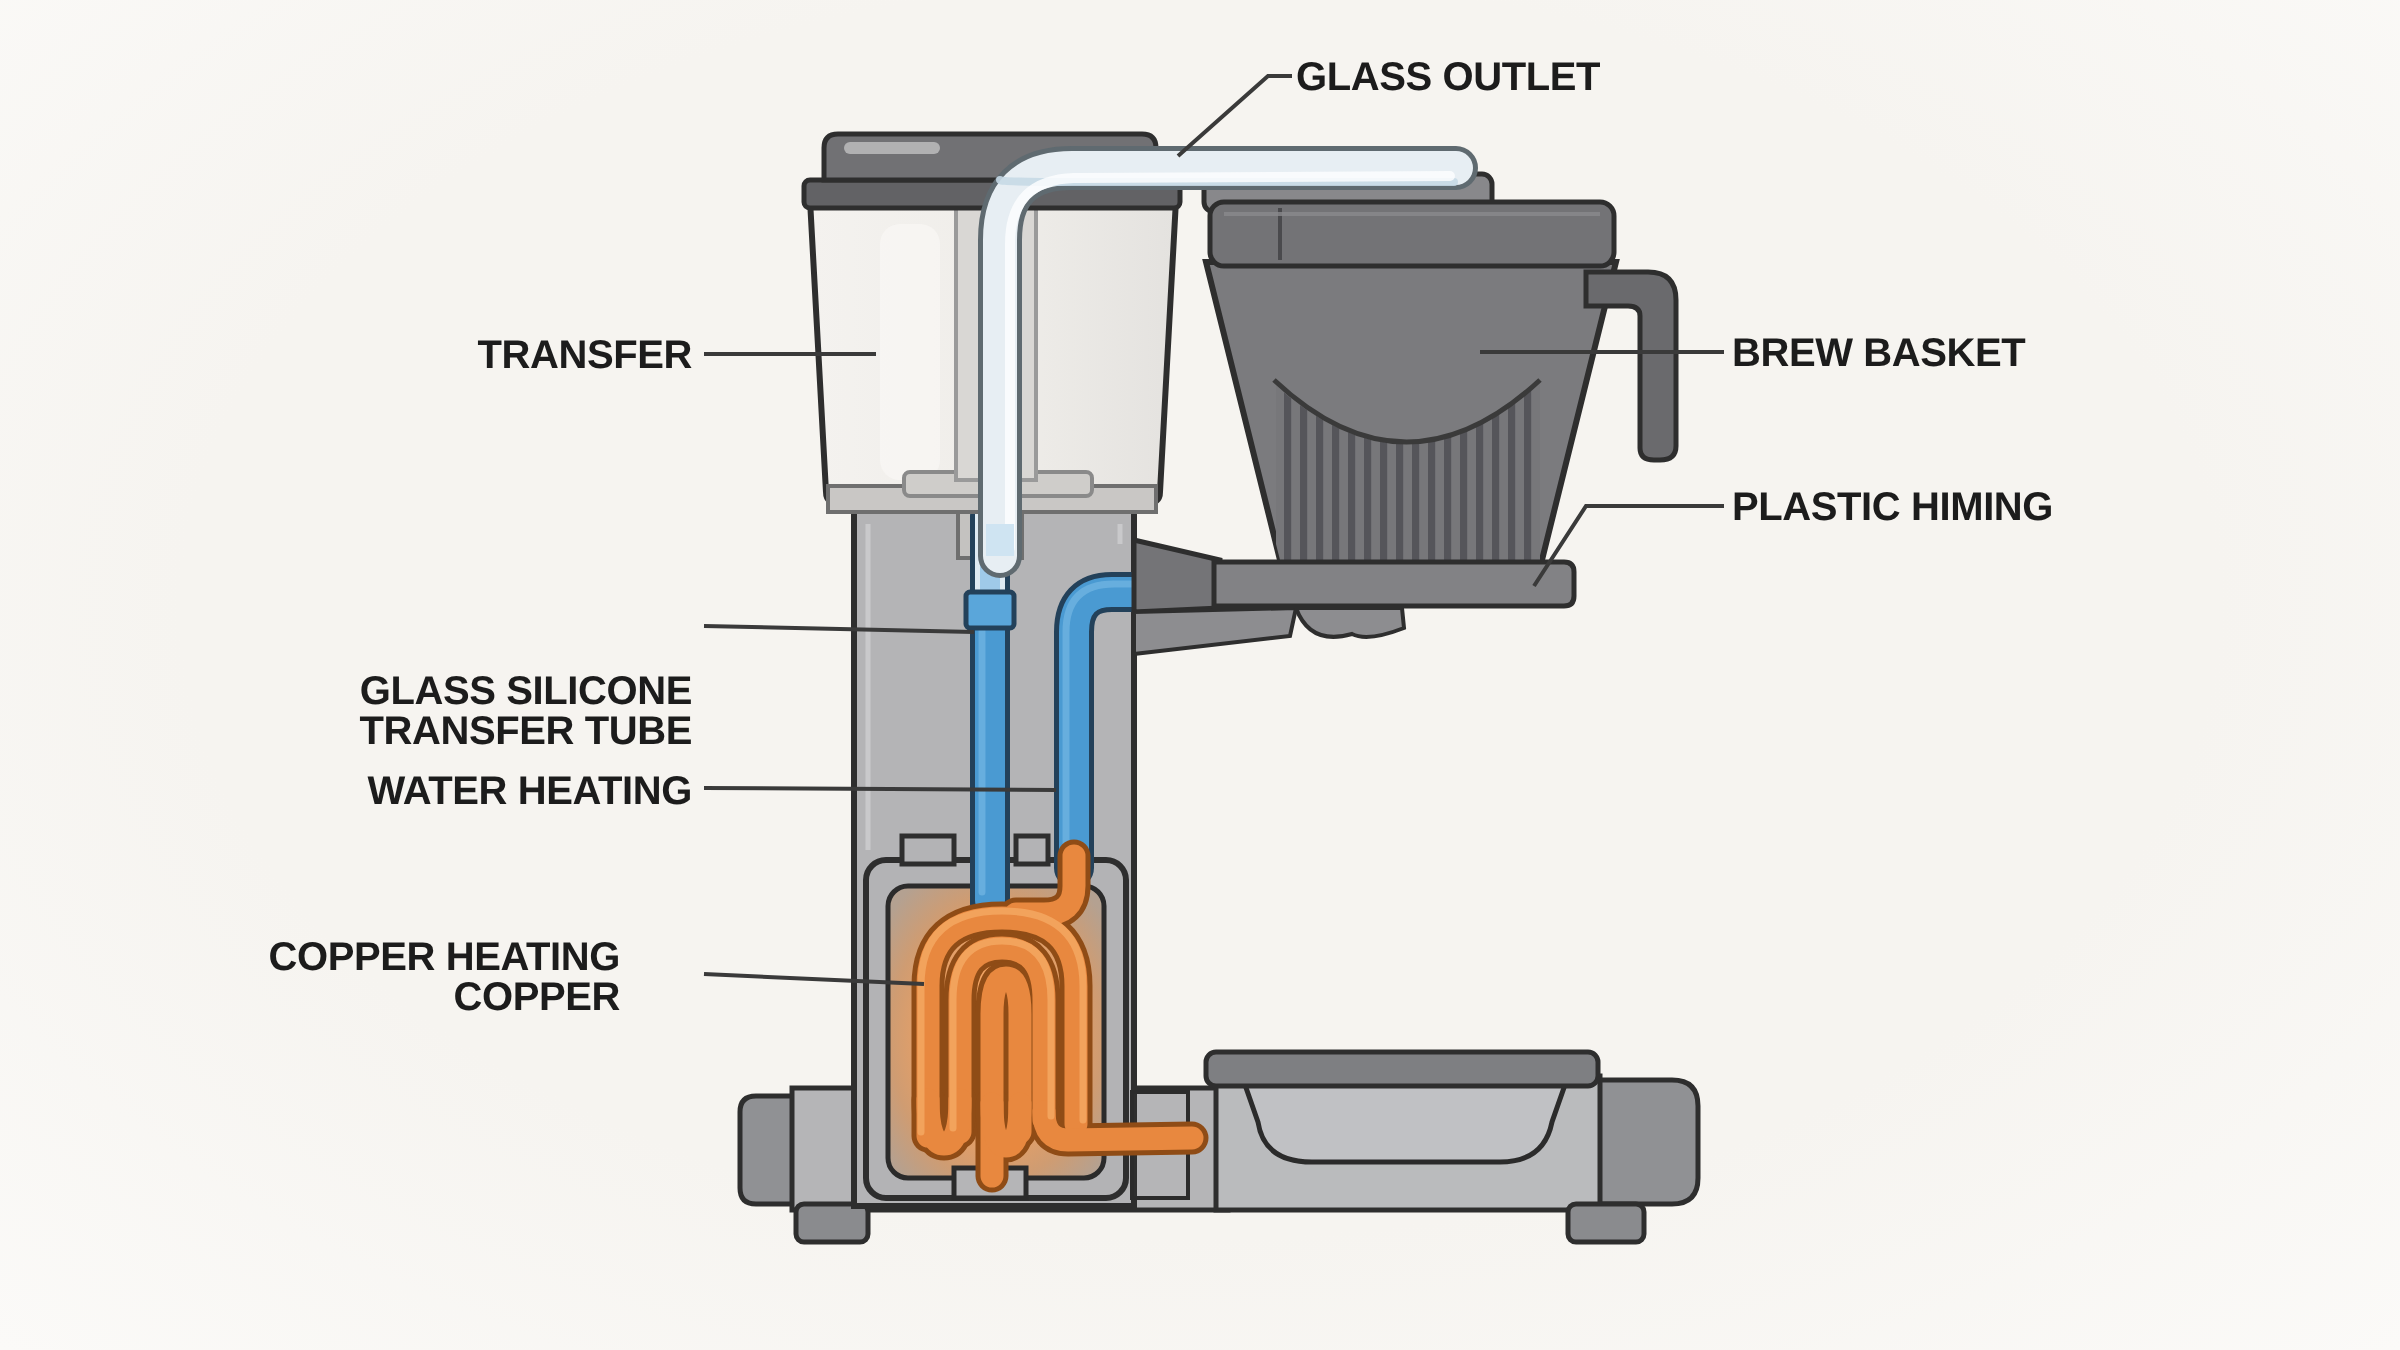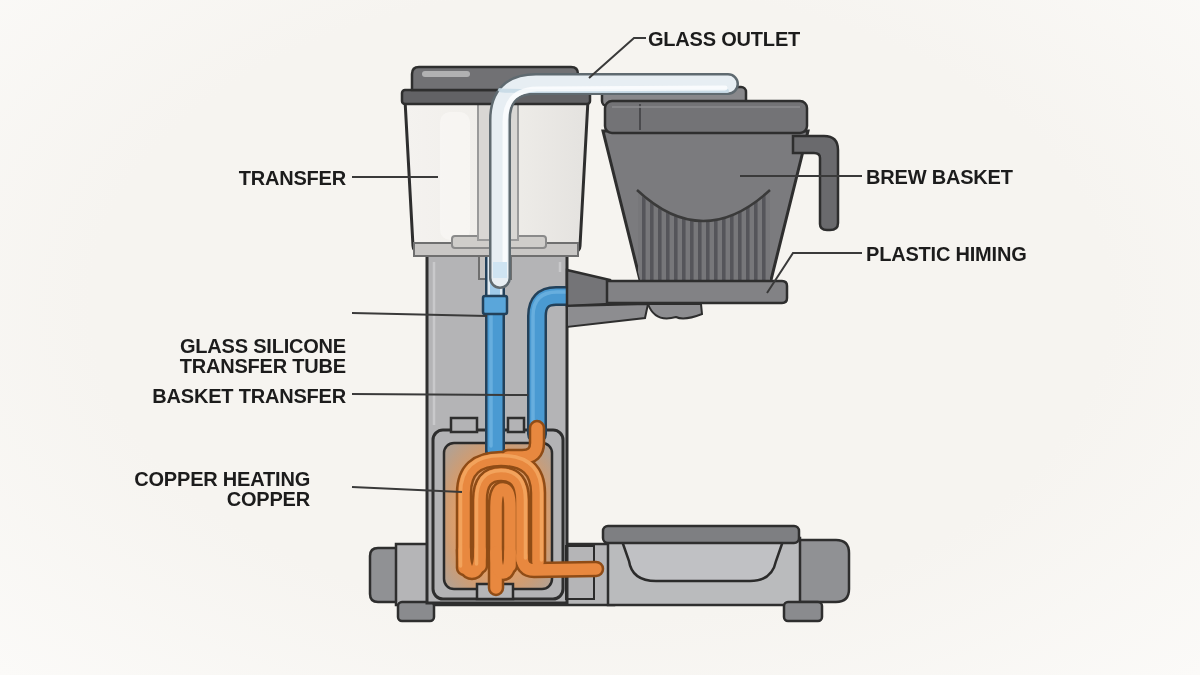--- a/index.html
+++ b/index.html
@@ -194,21 +194,21 @@
 <div class="diagram-label" style="left:866px;top:244px;">
   <span>PLASTIC HIMING</span>
 </div>
 
 <div class="diagram-label align-right" style="right:854px;top:288px;margin-top:48px;">
   <div>GLASS SILICONE</div>
   <div>TRANSFER TUBE</div>
 </div>
 
 <div class="diagram-label align-right" style="right:854px;top:386px;">
-  <span>BASKET TRANSFER</span>
+  <span>WATER HEATING</span>
 </div>
 
 <div class="diagram-label align-right" style="right:890px;top:469px;">
   <div>COPPER HEATING</div>
   <div>COPPER</div>
 </div>
 
 </div>
 
 </body></html>

